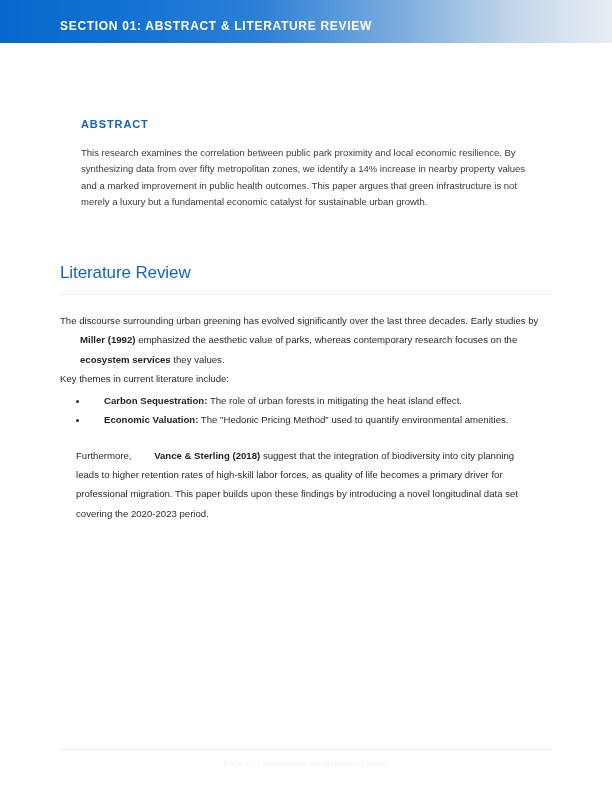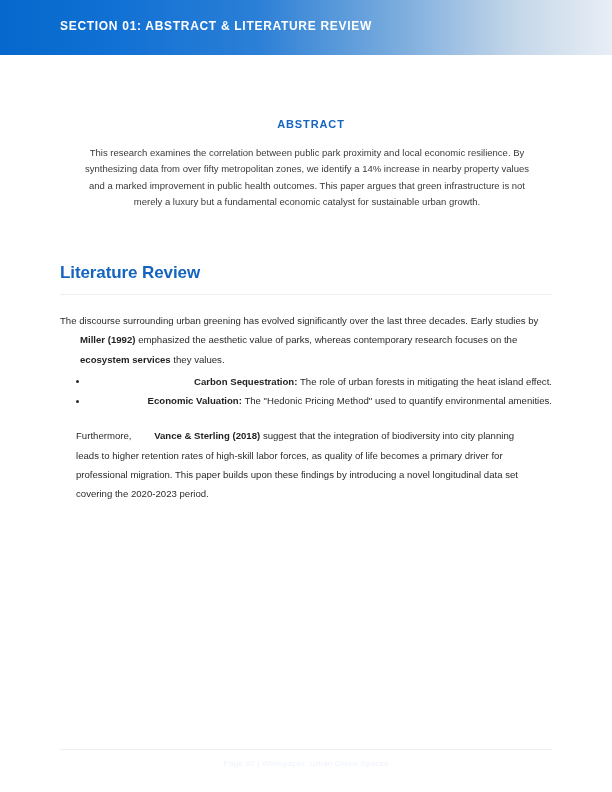--- a/index.html
+++ b/index.html
@@ -15,21 +15,21 @@
     overflow: hidden;
     position: relative;
   }
 
   
   .header-band {
     position: absolute;
     top: 0;
     left: 0;
     width: 612px;
-    height: 55px;
+    height: 43px;
     background: linear-gradient(90deg,
                 #0668cc 0%,
                 #1070d4 18%,
                 #2b7fd6 42%,
                 #7eaede 66%,
                 #c3d6e9 84%,
                 #e9eef5 100%);
   }
   .header-title {
     position: absolute;
@@ -50,21 +50,20 @@
     width: 612px;
     height: 737px;
   }
 
   
   .abstract-block {
     position: absolute;
     left: 81px;
     top: 63px;
     width: 460px;
-    text-align: center;
   }
   .abstract-label {
     font-size: 11px;
     font-weight: bold;
     letter-spacing: 0.9px;
     color: #1565c0;
     margin: 0 0 15px 0;
   }
   .abstract-text {
     margin: 0;
@@ -77,21 +76,21 @@
   
   .section-heading-wrap {
     position: absolute;
     left: 60px;
     top: 208px;
     width: 492px;
   }
   .section-heading {
     margin: 0;
     font-size: 17px;
-    font-weight: bold;
+    font-weight: normal;
     color: #1565c0;
     letter-spacing: -0.1px;
   }
   .heading-rule {
     margin-top: 11px;
     width: 492px;
     height: 1px;
     background: #eceff2;
   }
 
@@ -114,21 +113,20 @@
   .content b {
     font-weight: bold;
     color: #1f1f1f;
     padding-left: 20px;
   }
 
   .bullet-list {
     margin: 3px 0 3px 0;
     padding: 0;
     list-style: none;
-    text-align: right;
   }
   .bullet-list li {
     position: relative;
     padding-left: 24px;
     margin-bottom: 0px;
     line-height: 19.3px;
   }
   .bullet-list li::before {
     content: "";
     position: absolute;
@@ -179,20 +177,21 @@
 
   <div class="section-heading-wrap">
     <h2 class="section-heading">Literature Review</h2>
     <div class="heading-rule"></div>
   </div>
 
   <div class="content">
 
     <p class="tight"><span>The discourse surrounding urban greening has evolved significantly over the last three decades. Early studies by </span><b>Miller (1992)</b><span> emphasized the aesthetic value of parks, whereas contemporary research focuses on the </span><b>ecosystem services</b><span> they values.</span></p>
 
+    <p class="tight">Key themes in current literature include:</p>
 
     <ul class="bullet-list">
       <li><b>Carbon Sequestration:</b><span> The role of urban forests in mitigating the heat island effect.</span></li>
       <li><b>Economic Valuation:</b><span> The "Hedonic Pricing Method" used to quantify environmental amenities.</span></li>
     </ul>
 
     <p class="para-after-list"><span>Furthermore, </span><b>Vance &amp; Sterling (2018)</b><span> suggest that the integration of biodiversity into city planning leads to higher retention rates of high-skill labor forces, as quality of life becomes a primary driver for professional migration. This paper builds upon these findings by introducing a novel longitudinal data set covering the 2020-2023 period.</span></p>
 
   </div>
 

